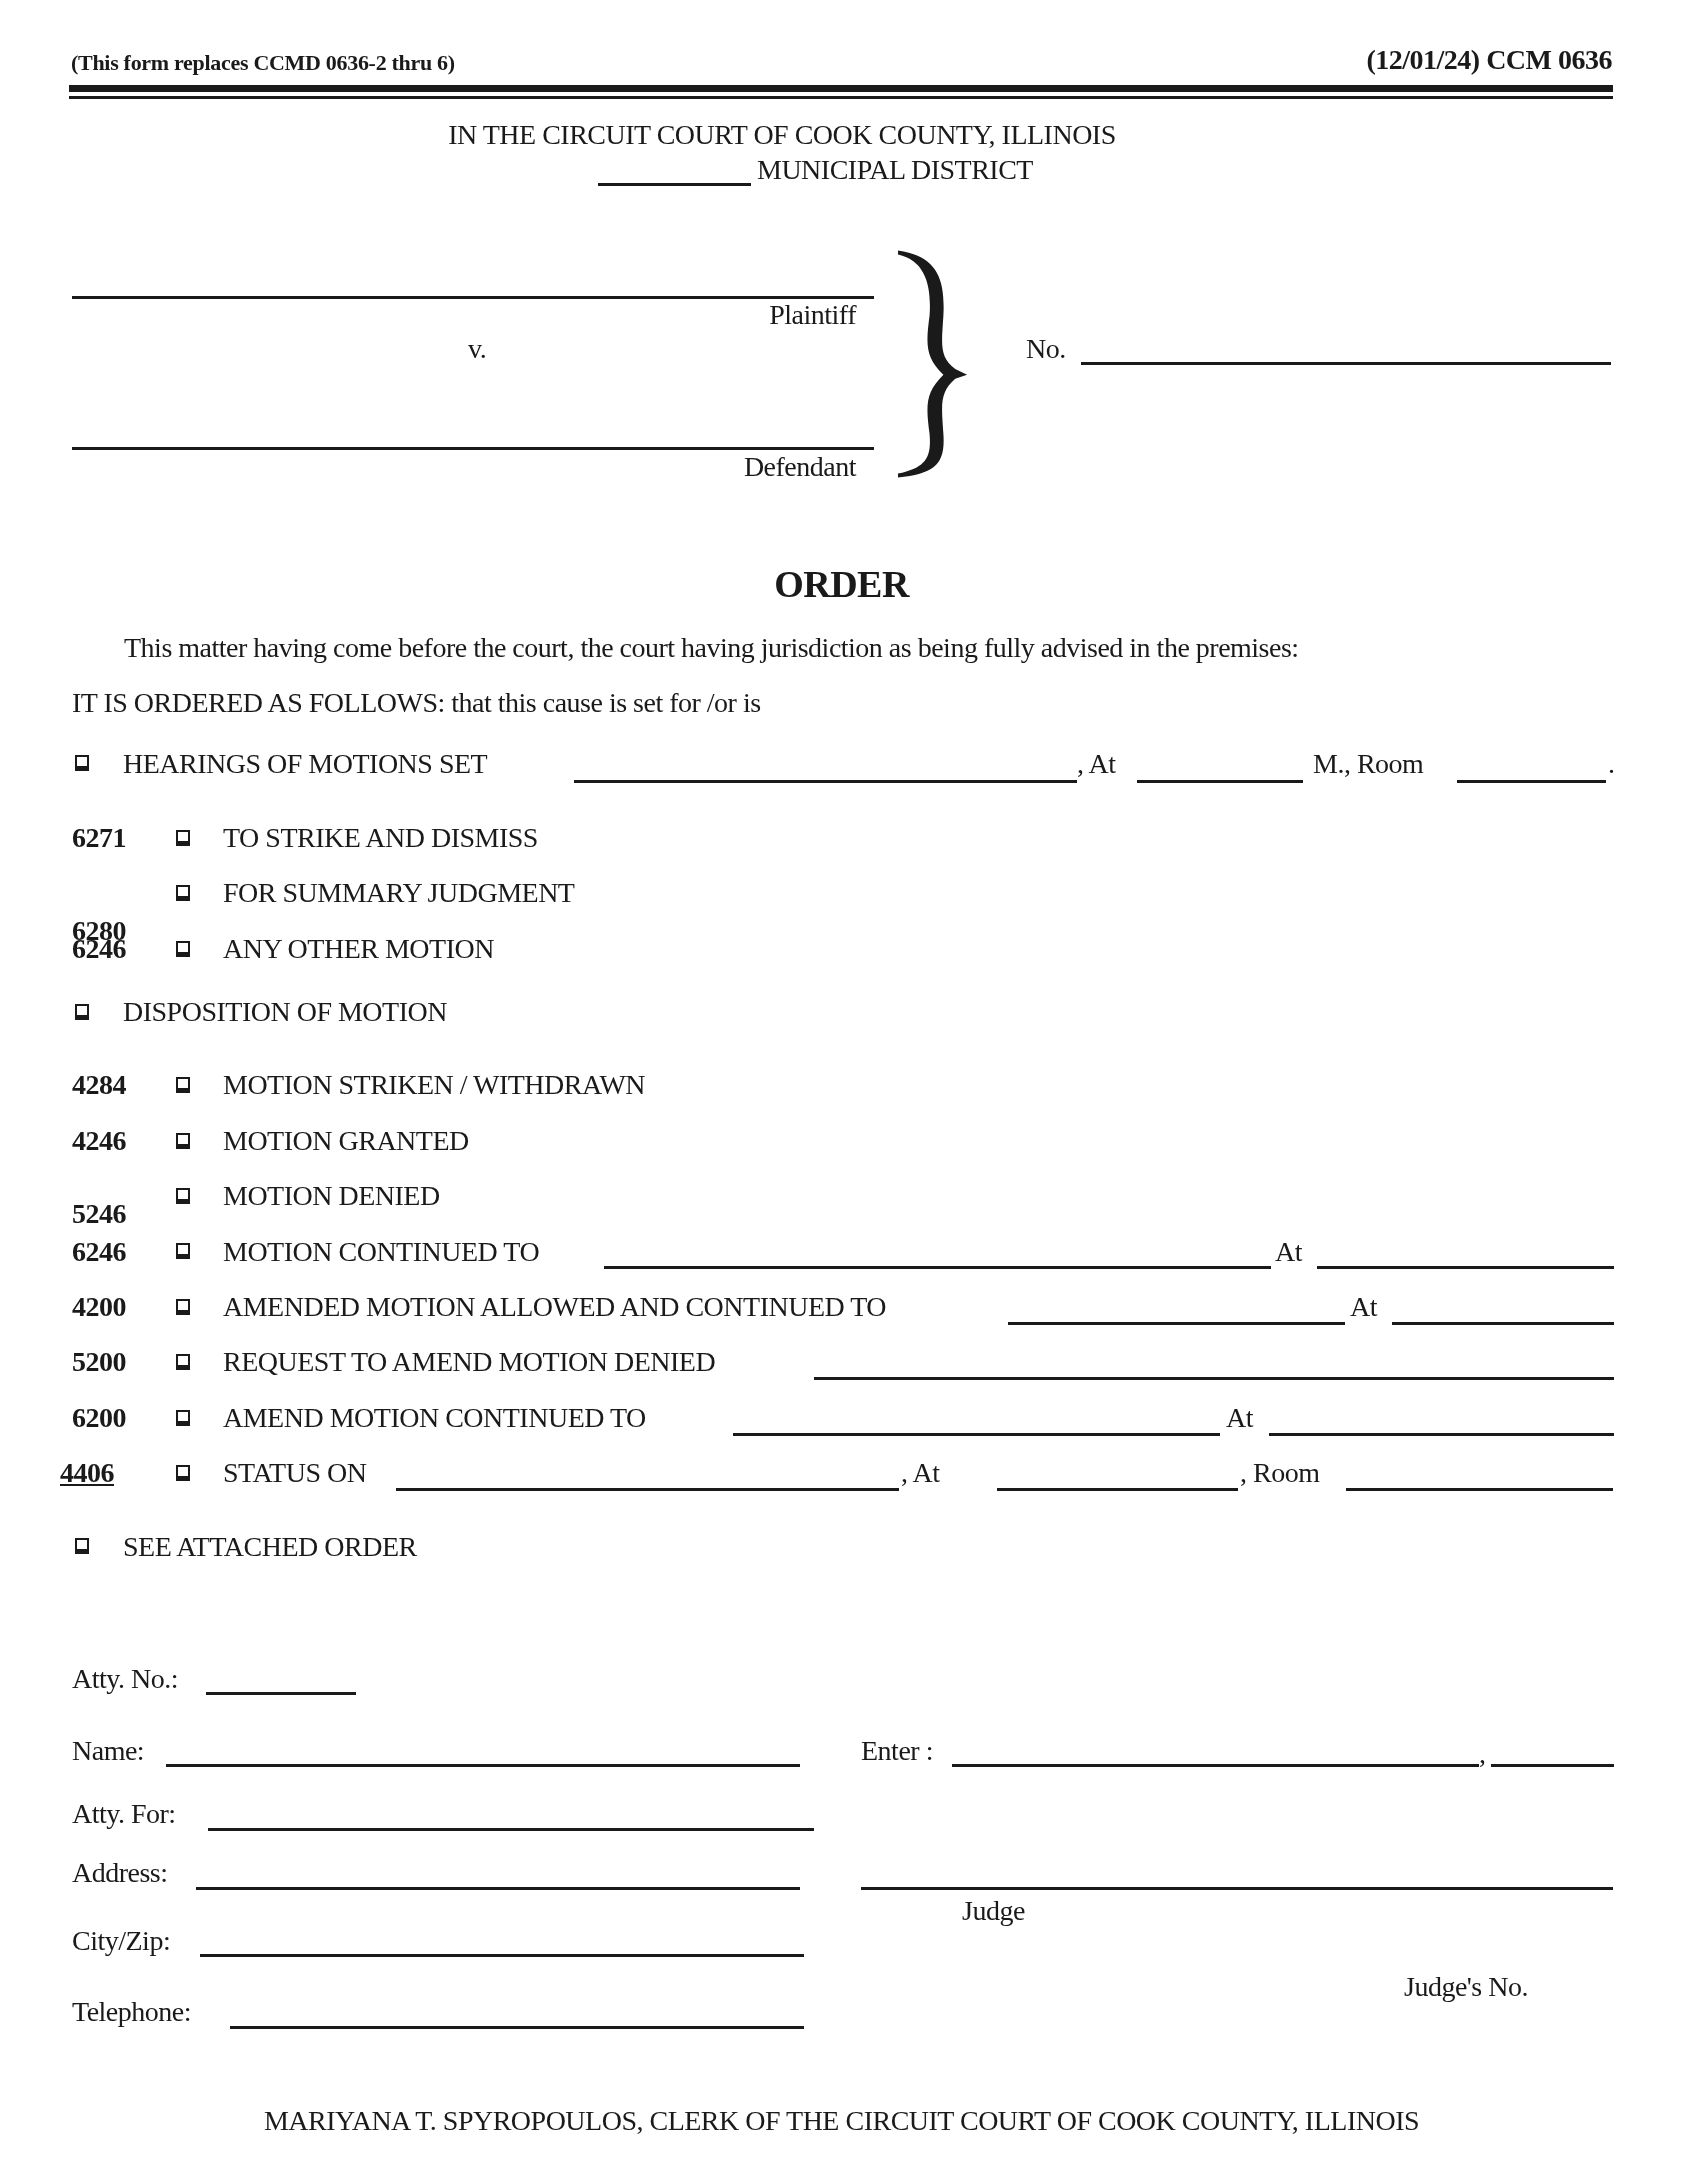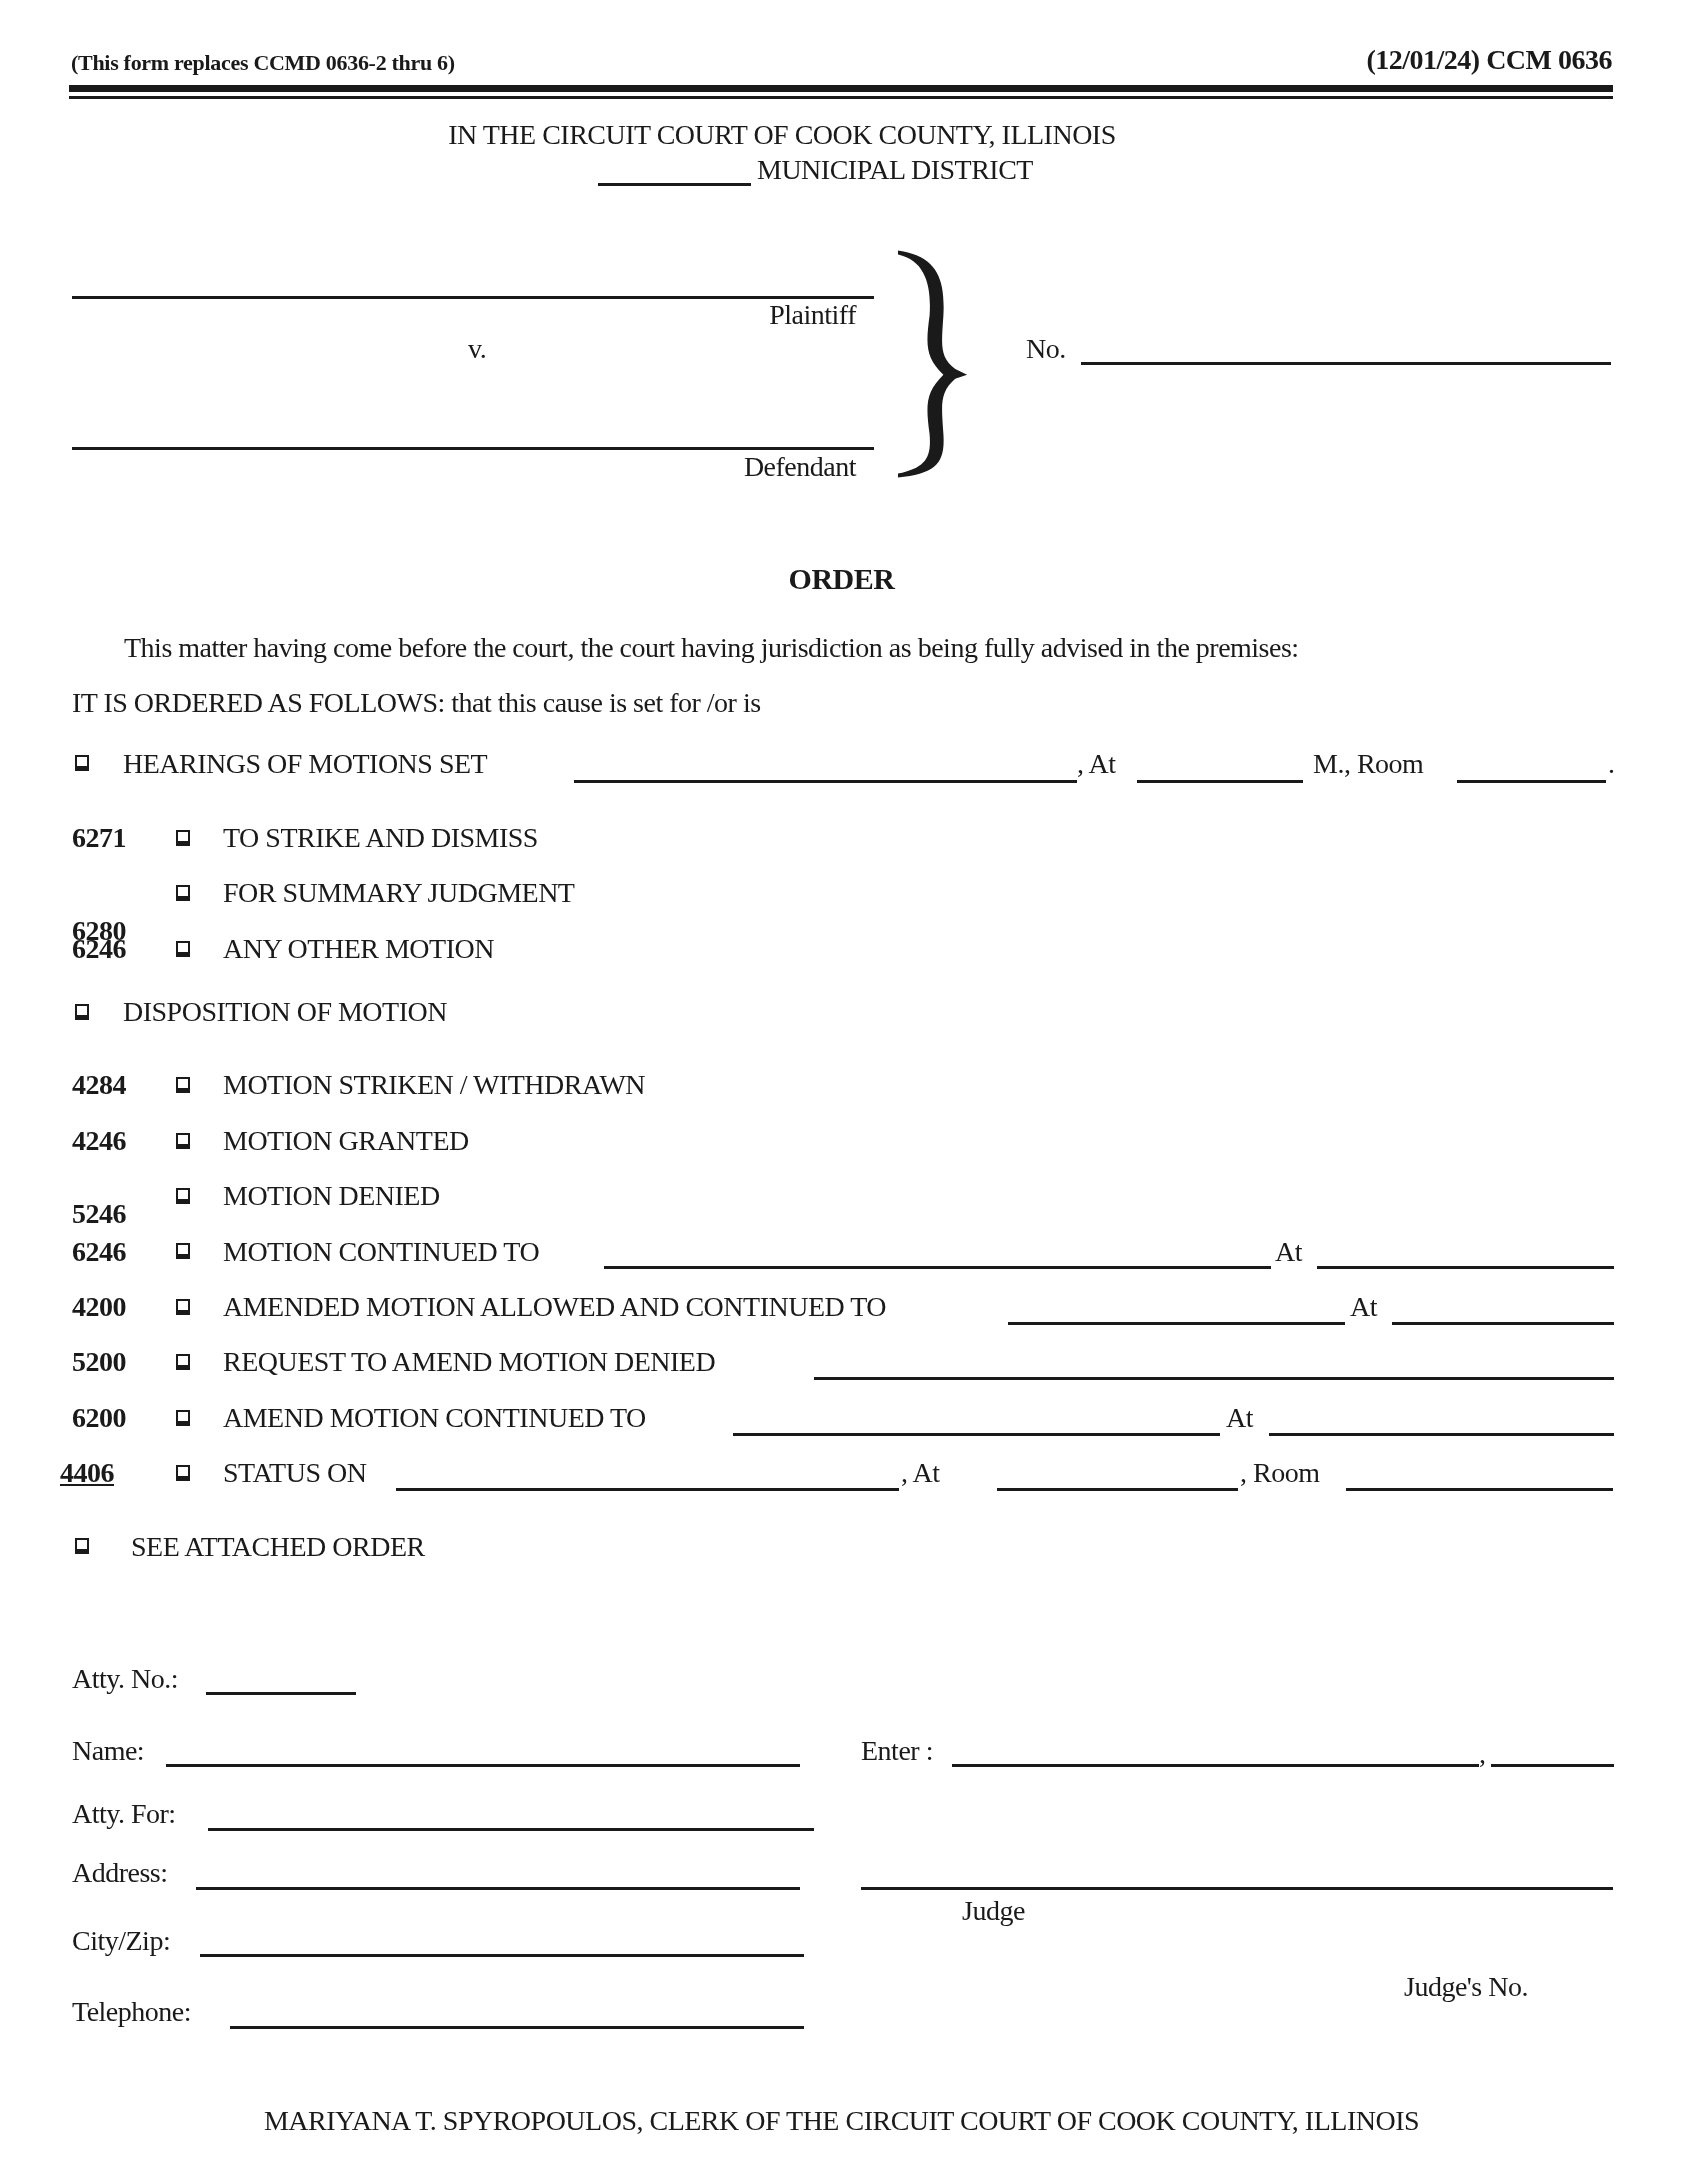--- a/index.html
+++ b/index.html
@@ -1,21 +1,21 @@
 <!DOCTYPE html>
 <html><head>
 <meta charset="utf-8">
 <style>
   html, body { margin:0; padding:0; background:#ffffff; }
   body { width:1683px; height:2178px; position:relative; overflow:hidden;
          font-family:"Liberation Serif", "DejaVu Serif", serif; color:#1a1a1a; }
   .abs { position:absolute; white-space:nowrap; }
   .b { font-weight:bold; }
   .t28 { font-size:28px; letter-spacing:-0.5px; }
-  .t30 { font-size:30px; letter-spacing:-0.5px; }
+  .t30 { font-size:38px; letter-spacing:-0.5px; }
   .t22 { font-size:22px; letter-spacing:-0.3px; }
   .blank { position:absolute; height:3px; background:#1a1a1a; cursor:text; }
   .chk { position:absolute; width:14px; height:16px; border:2px solid #1a1a1a;
          border-bottom:5px solid #1a1a1a; box-sizing:border-box; background:#fff; cursor:pointer; }
   .rule-thick { position:absolute; left:69px; width:1544px; height:7px; background:#1a1a1a; }
   .rule-thin { position:absolute; left:69px; width:1544px; height:3px; background:#1a1a1a; }
   .brace { position:absolute; }
 </style>
 </head>
 <body>
@@ -111,21 +111,21 @@
 <div class="abs b t28" style="left:60px; top:1457px;text-decoration:underline;">4406</div>
 <div class="chk" style="left:176px; top:1465px;"></div>
 <div class="abs t28" style="left:223px; top:1457px;">STATUS ON</div>
 <div class="blank" style="left:396px; top:1488px; width:503px;"></div>
 <div class="abs t28" style="left:901px; top:1457px;">, At</div>
 <div class="blank" style="left:997px; top:1488px; width:241px;"></div>
 <div class="abs t28" style="left:1240px; top:1457px;">, Room</div>
 <div class="blank" style="left:1346px; top:1488px; width:267px;"></div>
 
 <div class="chk" style="left:75px; top:1538px;"></div>
-<div class="abs t28" style="left:123px; top:1531px;margin-left:8px;">SEE ATTACHED ORDER</div>
+<div class="abs t28" style="left:123px; top:1531px;">SEE ATTACHED ORDER</div>
 
 <div class="abs t28" style="left:72px; top:1663px;">Atty. No.:</div>
 <div class="blank" style="left:206px; top:1692px; width:150px;"></div>
 
 <div class="abs t28" style="left:72px; top:1735px;">Name:</div>
 <div class="blank" style="left:166px; top:1764px; width:634px;"></div>
 
 <div class="abs t28" style="left:72px; top:1798px;">Atty. For:</div>
 <div class="blank" style="left:208px; top:1828px; width:606px;"></div>
 

